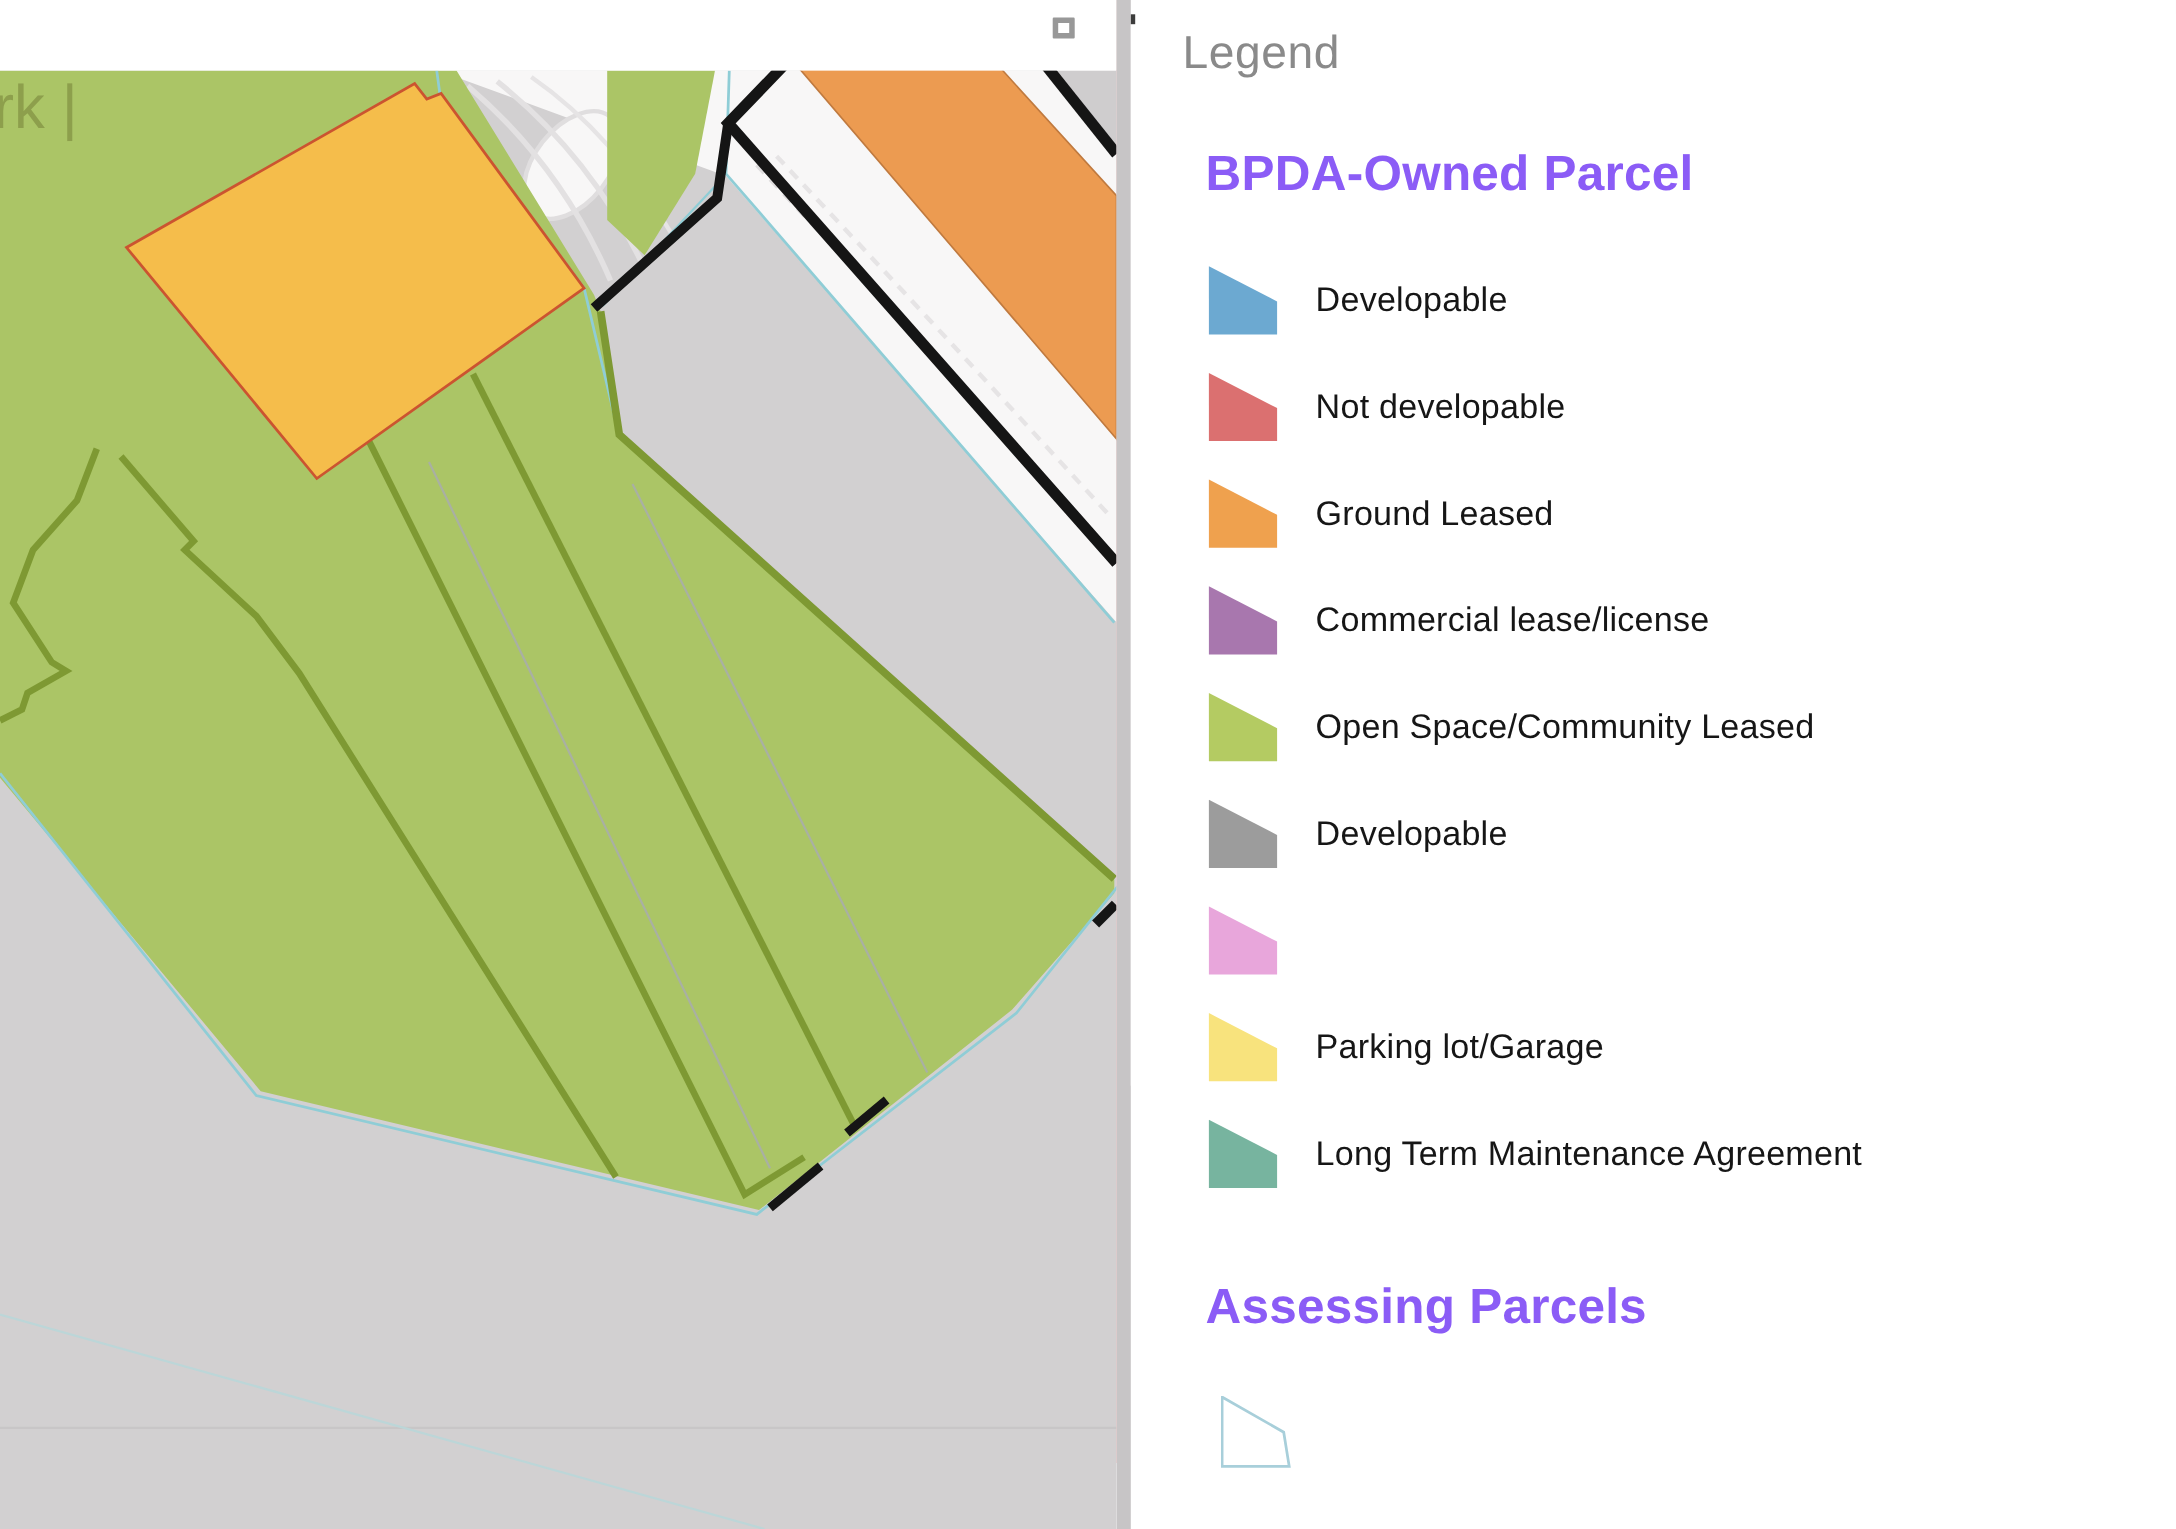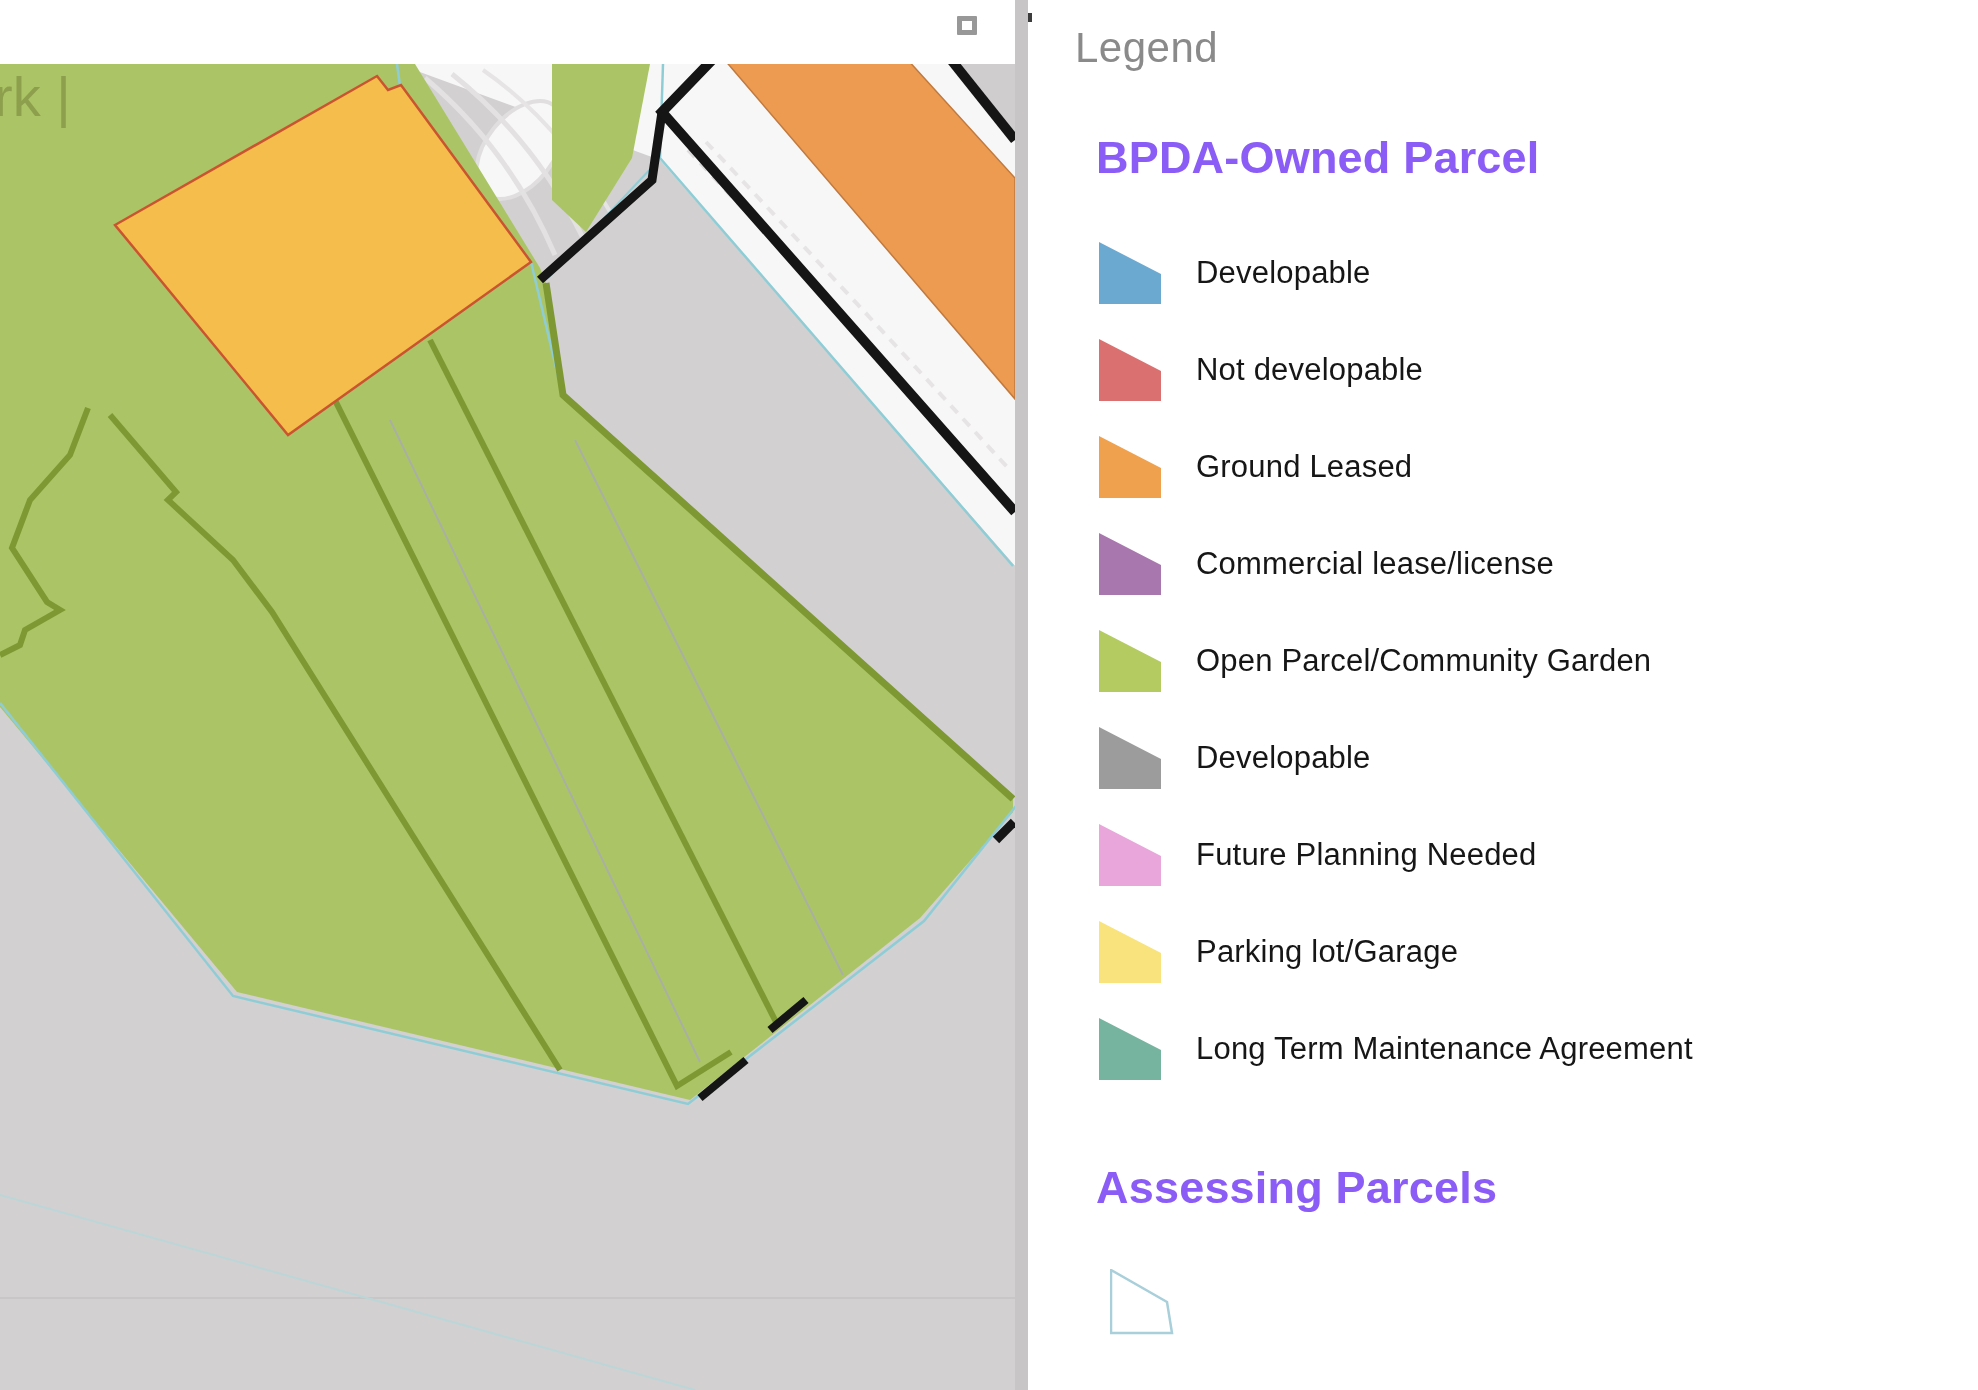--- a/index.html
+++ b/index.html
@@ -122,33 +122,32 @@
     <div class="legend-item">
       <svg class="swatch" viewBox="0 0 64 64">
           <polygon points="1,1 63,33 63,63 1,63" fill="#A877AE"></polygon>
         </svg>
       <span class="label">Commercial lease/license</span>
     </div>
     <div class="legend-item">
       <svg class="swatch" viewBox="0 0 64 64">
           <polygon points="1,1 63,33 63,63 1,63" fill="#B4CB62"></polygon>
         </svg>
-      <span class="label">Open Parcel/Community Garden</span>
+      <span class="label">Open Space/Community Leased</span>
     </div>
     <div class="legend-item">
       <svg class="swatch" viewBox="0 0 64 64">
           <polygon points="1,1 63,33 63,63 1,63" fill="#9C9C9C"></polygon>
         </svg>
       <span class="label">Developable</span>
     </div>
     <div class="legend-item">
       <svg class="swatch" viewBox="0 0 64 64">
           <polygon points="1,1 63,33 63,63 1,63" fill="#E8A6DB"></polygon>
         </svg>
-      <span class="label">Future Planning Needed</span>
     </div>
     <div class="legend-item">
       <svg class="swatch" viewBox="0 0 64 64">
           <polygon points="1,1 63,33 63,63 1,63" fill="#F8E37D"></polygon>
         </svg>
       <span class="label">Parking lot/Garage</span>
     </div>
     <div class="legend-item">
       <svg class="swatch" viewBox="0 0 64 64">
           <polygon points="1,1 63,33 63,63 1,63" fill="#77B49F"></polygon>

